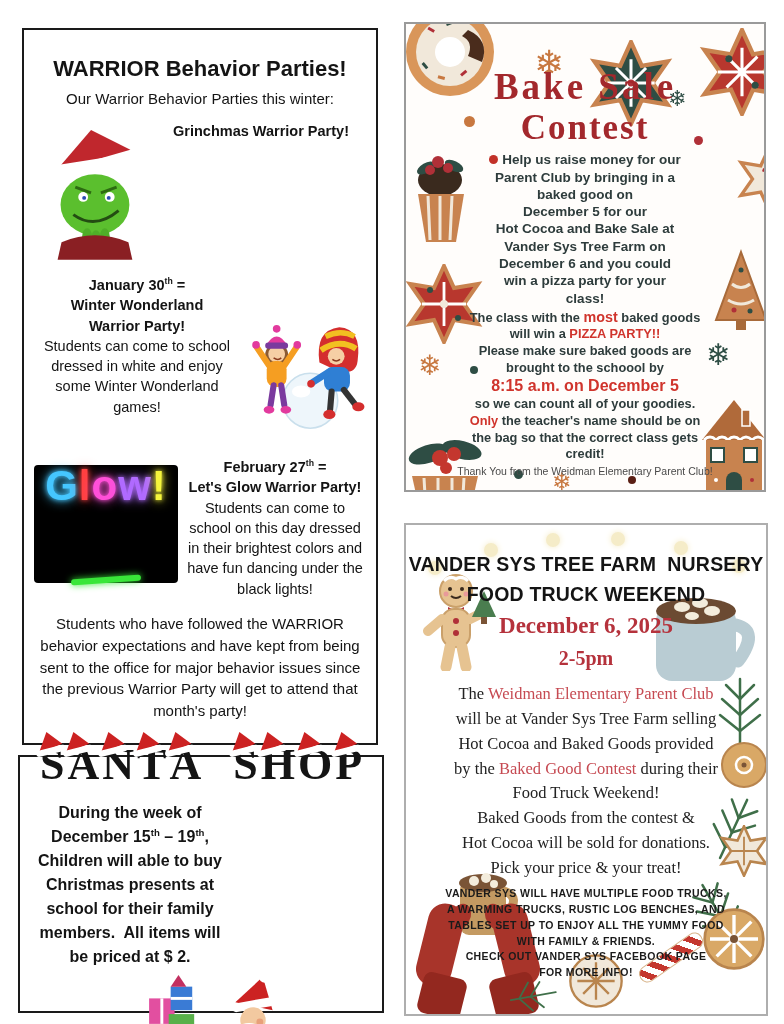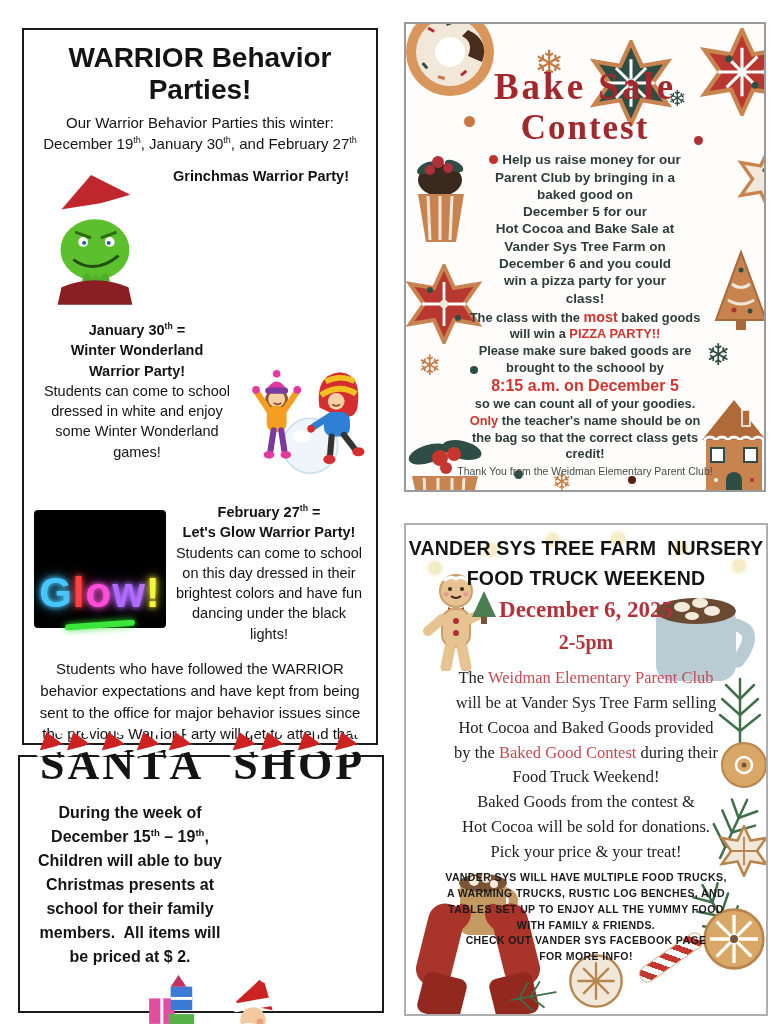--- a/index.html
+++ b/index.html
@@ -3,29 +3,29 @@
 <meta charset="utf-8">
 <style>
   html,body{margin:0;padding:0;background:#fff;}
   .page{position:relative;width:784px;height:1024px;background:#fff;overflow:hidden;
         font-family:"Liberation Sans",sans-serif;color:#141414;}
   .sup{font-size:0.6em;vertical-align:super;}
 
   
   #warrior-panel{position:absolute;left:22px;top:28px;width:356px;height:717px;
     border:2px solid #1a1a1a;box-sizing:border-box;padding:8px 10px;overflow:hidden;}
-  .w-title{font-size:28px;font-weight:800;text-align:center;margin-top:4px;}
+  .w-title{font-size:22px;font-weight:800;text-align:center;margin-top:18px;}
   .w-intro{font-size:15px;line-height:1.4;text-align:center;margin-top:6px;}
   .w-row{display:flex;align-items:flex-start;}
   .w-sec{font-size:14.5px;line-height:1.4;text-align:center;}
   .w-h{font-weight:800;}
   .grinch-box{width:118px;height:140px;flex:none;}
   .kids-box{flex:1;height:178px;}
-  .glow-box{width:132px;height:118px;flex:none;background:#000;border-radius:4px;
-    display:flex;flex-direction:column;align-items:center;justify-content:flex-end;margin-top:8px;}
+  .glow-box{width:144px;height:118px;flex:none;background:#000;border-radius:4px;
+    display:flex;flex-direction:column;align-items:center;justify-content:space-between;margin-top:8px;}
   .glow-word{font-size:42px;font-weight:800;letter-spacing:1px;line-height:1;}
   .gl0{color:#45c7ff;text-shadow:0 0 5px #45c7ff,0 0 12px #45c7ff;}
   .gl1{color:#ff4040;text-shadow:0 0 5px #ff4040,0 0 12px #ff4040;}
   .gl2{color:#ff4fd8;text-shadow:0 0 5px #ff4fd8,0 0 12px #ff4fd8;}
   .gl3{color:#b06aff;text-shadow:0 0 5px #b06aff,0 0 12px #b06aff;}
   .gl4{color:#f5f53c;text-shadow:0 0 5px #f5f53c,0 0 12px #f5f53c;}
   .glow-underline{width:70px;height:6px;border-radius:4px;background:#39e639;
     box-shadow:0 0 7px #39e639;margin-top:8px;transform:rotate(-4deg);}
   .w-footer{font-size:15px;line-height:1.45;text-align:center;margin-top:14px;}
 
@@ -46,21 +46,21 @@
   .big{font-size:1.12em;}
   .bk-time{font-size:16px;font-weight:800;color:#d0342c;line-height:1.25;}
   .bk-thanks{font-size:10.5px;font-weight:400;color:#4a4a4a;margin-top:2px;}
   .deco{position:absolute;z-index:1;}
   .flake{font-family:"DejaVu Sans",sans-serif;line-height:1;}
   .dot{border-radius:50%;}
 
   
   #vander-panel{position:absolute;left:404px;top:523px;width:364px;height:493px;
     border:2px solid #aeaeae;box-sizing:border-box;background:#fff;overflow:hidden;text-align:center;}
-  .vd-content{position:relative;z-index:2;padding-top:8px;}
+  .vd-content{position:relative;z-index:2;padding-top:24px;}
   .vd-t{font-size:19.5px;font-weight:800;line-height:1.55;letter-spacing:0.2px;color:#141414;}
   .vd-date{font-family:"Liberation Serif",serif;font-size:23px;font-weight:700;color:#b5323c;margin-top:4px;}
   .vd-time{font-family:"Liberation Serif",serif;font-size:20px;font-weight:700;color:#b5323c;margin-top:8px;}
   .vd-body{font-family:"Liberation Serif",serif;font-size:16.5px;line-height:1.5;color:#222;margin-top:12px;}
   .vd-red{color:#c64a52;}
   .vd-caps{margin-top:6px;font-size:10.5px;font-weight:800;line-height:1.5;
     letter-spacing:0.4px;color:#1a1a1a;}
   .light{position:absolute;width:14px;height:14px;border-radius:50%;
     background:#f5ecc8;box-shadow:0 0 6px #f5ecc8;}
   .cane{position:absolute;width:72px;height:15px;border-radius:8px;
@@ -81,21 +81,20 @@
 </style>
 </head>
 <body>
 
 <div class="page">
 
   <div id="warrior-panel">
     <div class="w-title">WARRIOR Behavior Parties!</div>
     <div class="w-intro">
       <div>Our Warrior Behavior Parties this winter:</div>
-      <div><span>December 19</span><span class="sup">th</span><span>, January 30</span><span class="sup">th</span><span>, and February 27</span><span class="sup">th</span></div>
     </div>
 
     <div class="w-row" style="margin-top:12px;">
       <div class="grinch-box">
         <svg viewBox="0 0 120 140" width="118" height="140">
           <polygon points="22,50 58,8 98,28" fill="#c0272d"></polygon>
           <rect x="20" y="38" width="86" height="12" rx="6" fill="#fff" transform="rotate(-9 60 44)"></rect>
           <circle cx="18" cy="52" r="8" fill="#fff"></circle>
           <ellipse cx="62" cy="84" rx="35" ry="31" fill="#5bbf2e"></ellipse>
           <circle cx="50" cy="76" r="5" fill="#fff"></circle>

